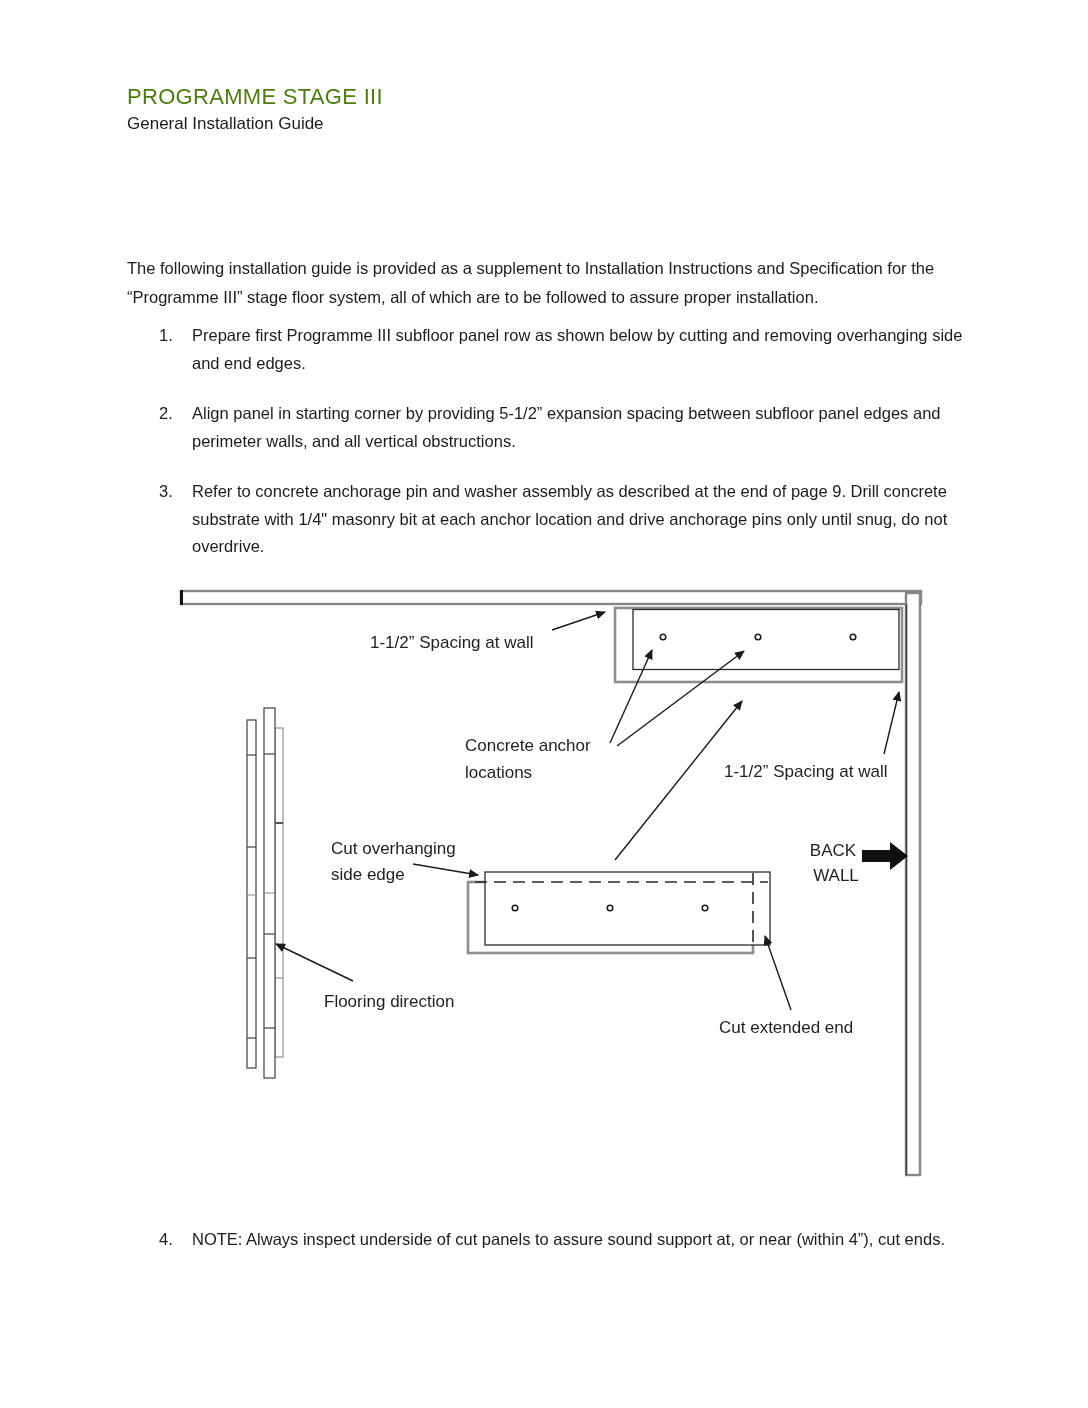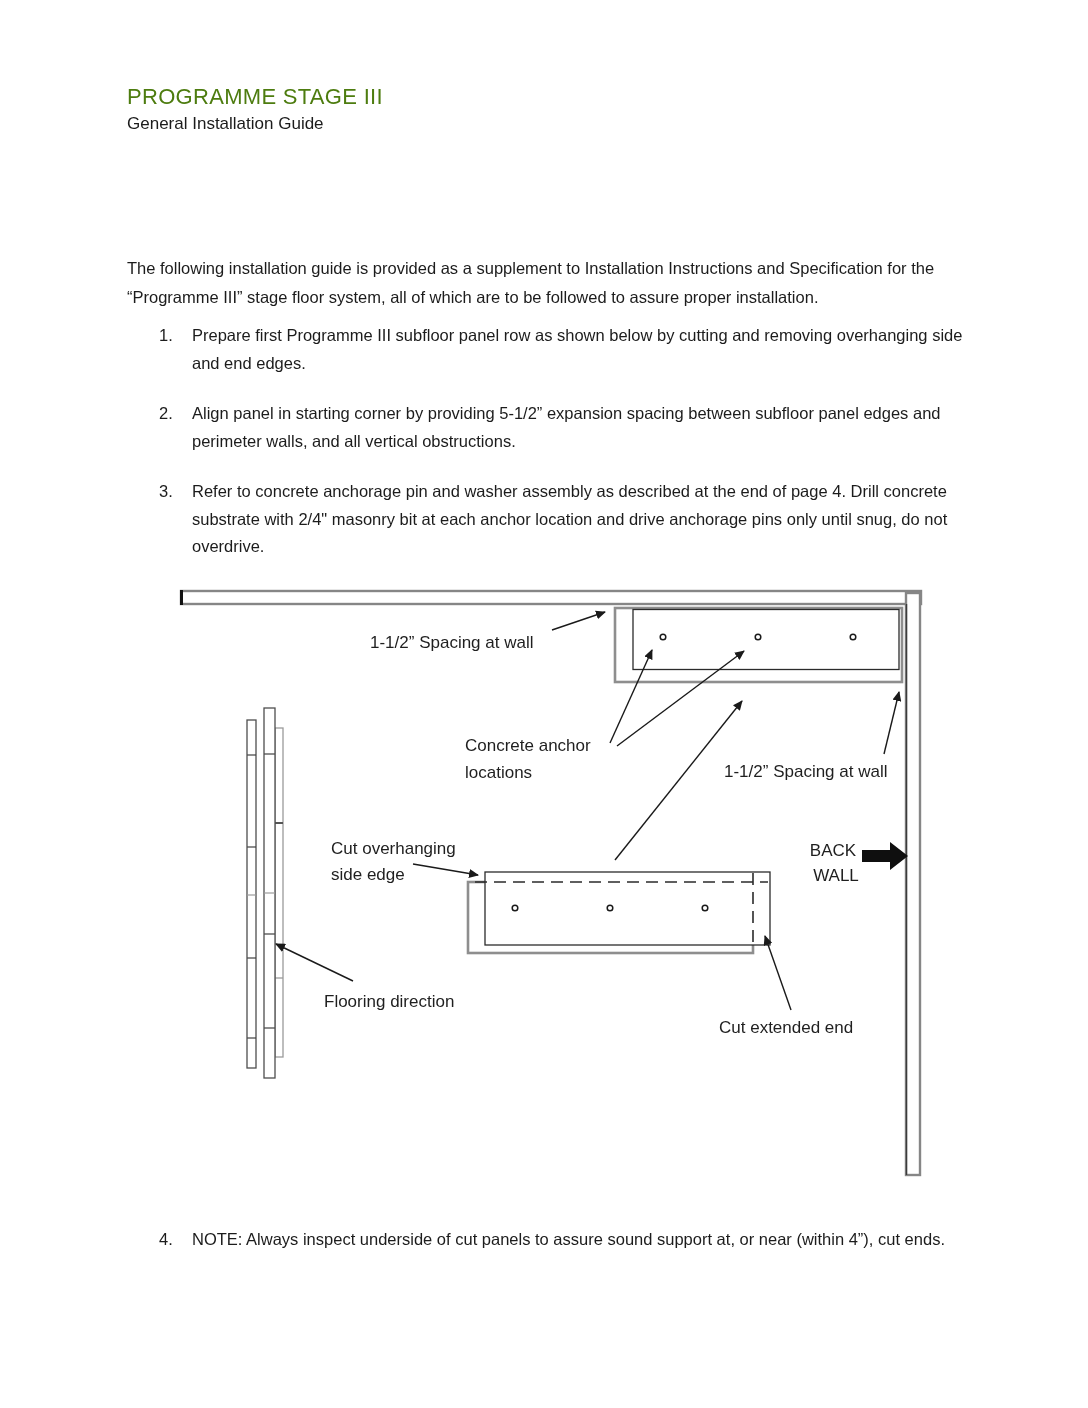--- a/index.html
+++ b/index.html
@@ -35,21 +35,21 @@
   <div class="step step1">
     <span class="num">1.</span>
     <span class="txt">Prepare first Programme III subfloor panel row as shown below by cutting and removing overhanging side and end edges.</span>
   </div>
   <div class="step step2">
     <span class="num">2.</span>
     <span class="txt">Align panel in starting corner by providing 5-1/2” expansion spacing between subfloor panel edges and perimeter walls, and all vertical obstructions.</span>
   </div>
   <div class="step step3">
     <span class="num">3.</span>
-    <span class="txt">Refer to concrete anchorage pin and washer assembly as described at the end of page 4. Drill concrete substrate with 2/4" masonry bit at each anchor location and drive anchorage pins only until snug, do not overdrive.</span>
+    <span class="txt">Refer to concrete anchorage pin and washer assembly as described at the end of page 9. Drill concrete substrate with 1/4" masonry bit at each anchor location and drive anchorage pins only until snug, do not overdrive.</span>
   </div>
 
   <div class="diagram">
     <svg width="770" height="610" viewBox="170 580 770 610">
       <defs>
         <marker id="ah" markerWidth="11" markerHeight="9" refX="9" refY="4.5" orient="auto" markerUnits="userSpaceOnUse">
           <path d="M0,0 L10,4.5 L0,9 z" fill="#1a1a1a"></path>
         </marker>
       </defs>
 

